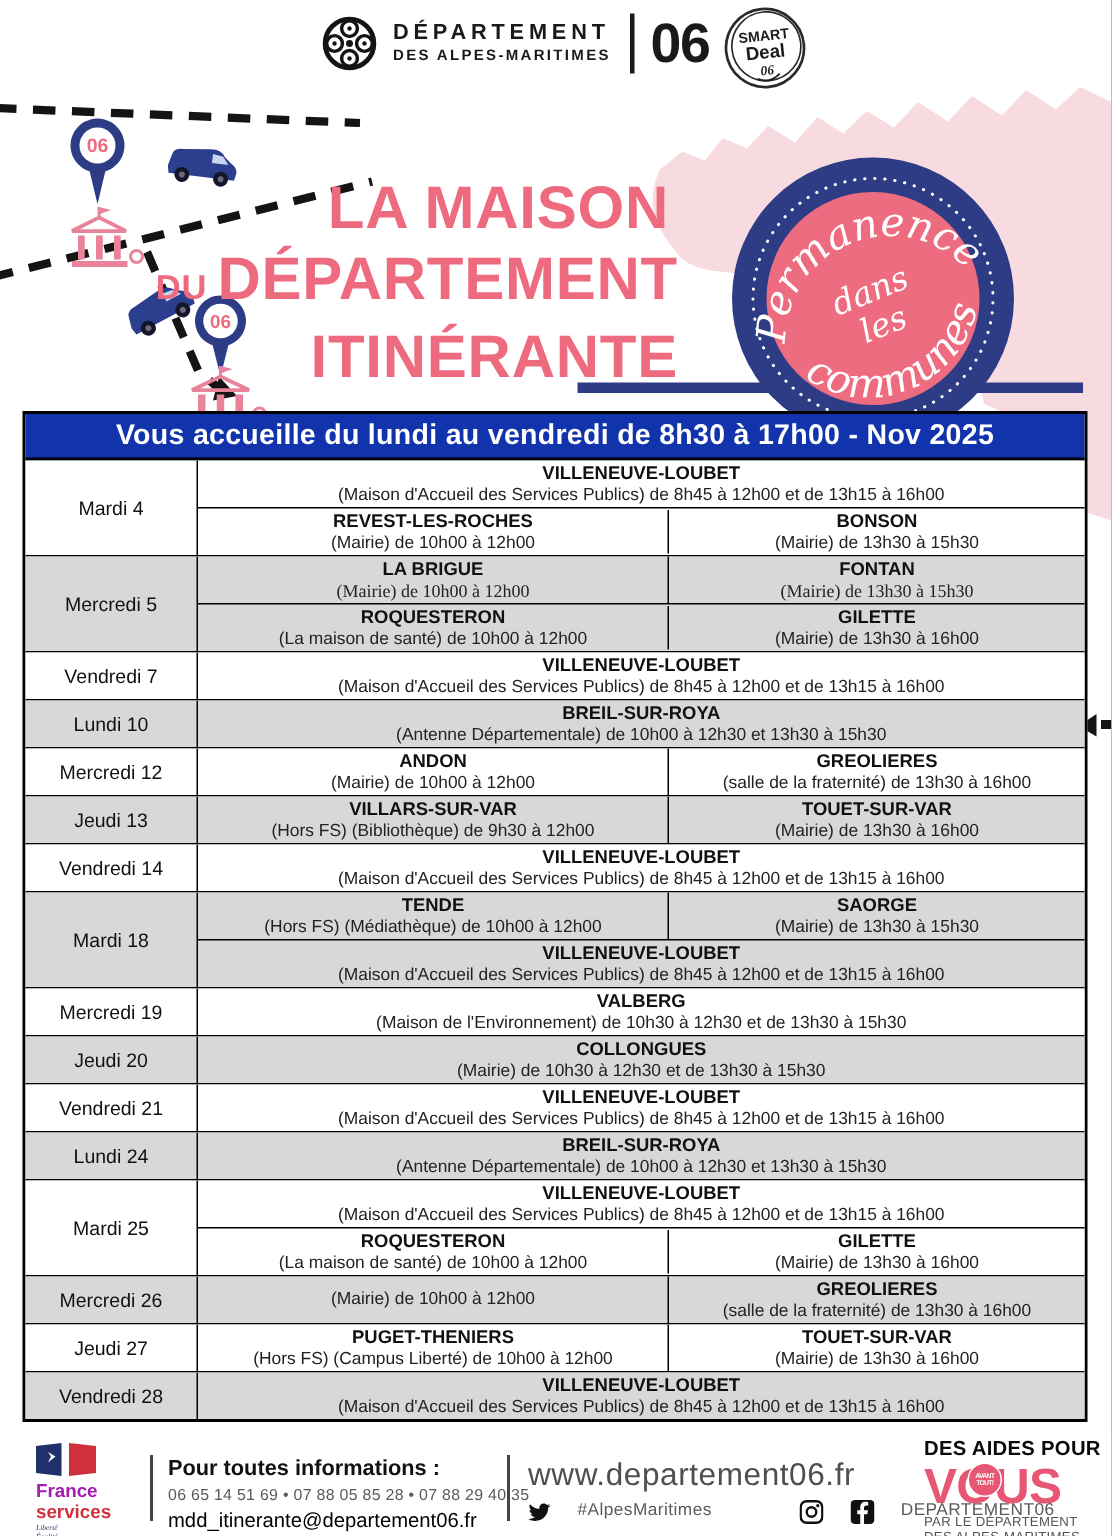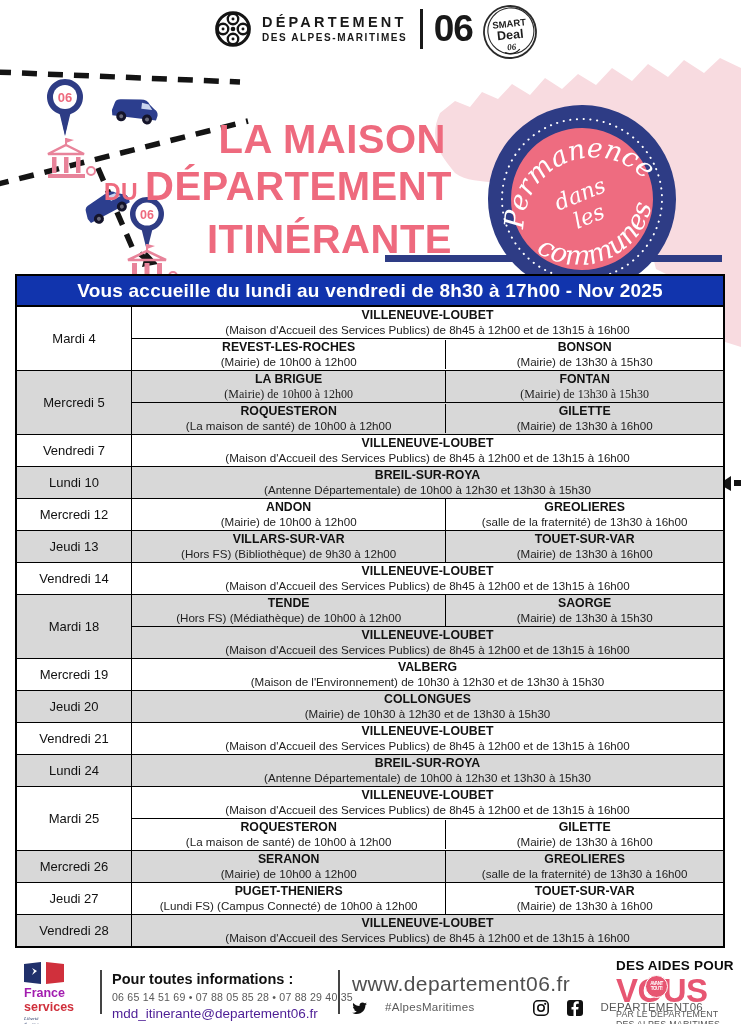--- a/index.html
+++ b/index.html
@@ -56,21 +56,21 @@
   .footer{position:absolute;left:0;top:958px;width:741px;height:66px;background:#fff;z-index:2;}
   .fs-block{position:absolute;left:24px;top:4px;line-height:1;}
   .fs-block .fr{color:#a21caf;font-weight:bold;font-size:12.5px;margin-top:0;}
   .fs-block .sv{color:#d0303c;font-weight:bold;font-size:12.5px;margin-top:1px;}
   .fs-block .motto{font-family:"Liberation Serif",serif;font-style:italic;font-size:5px;color:#30406e;
                    line-height:5.5px;margin-top:3px;}
   .vdiv{position:absolute;top:970px;width:1.5px;height:44px;background:#444;z-index:2;}
   .info-block{position:absolute;left:112px;top:14px;line-height:1;}
   .info-title{font-weight:bold;font-size:14.5px;color:#111;}
   .info-phones{font-size:10.6px;color:#5a5a5a;margin-top:5px;letter-spacing:.2px;}
-  .info-email{font-size:13.5px;color:#4c1d95;margin-top:5px;}
+  .info-email{font-size:13.5px;color:#000000;margin-top:5px;}
   .web-block{position:absolute;left:352px;top:15px;line-height:1;}
   .web-url{font-size:21px;color:#4f4f4f;letter-spacing:.4px;}
   .social-row{display:flex;align-items:center;margin-top:6px;gap:18px;}
   .social-txt{font-size:11.5px;color:#5a5a5a;letter-spacing:.3px;}
   .social-gap{width:22px;}
   .aides-block{position:absolute;left:616px;top:1px;width:125px;line-height:1;}
   .aides-l1{font-size:13.5px;font-weight:900;color:#0b0b0b;letter-spacing:.2px;}
   .vous{position:relative;font-size:33px;font-weight:900;color:#e75672;letter-spacing:-.5px;margin-top:1px;}
   .vous-badge{position:absolute;left:29px;top:1px;width:21px;height:21px;border-radius:50%;background:#e75672;
               border:1.5px solid #fff;color:#fff;font-size:4.6px;font-weight:bold;text-align:center;
@@ -404,37 +404,36 @@
                 <div class="detail">(Mairie) de 13h30 à 16h00</div>
               </div>
             </div>
           </div>
         </div>
         <div class="day-row shaded">
           <div class="day-cell">Mercredi 26</div>
           <div class="content-cell">
             <div class="subrow split">
               <div class="entry">
-                <div class="city">SERANON</div>
                 <div class="detail">(Mairie) de 10h00 à 12h00</div>
               </div>
               <div class="entry">
                 <div class="city">GREOLIERES</div>
                 <div class="detail">(salle de la fraternité) de 13h30 à 16h00</div>
               </div>
             </div>
           </div>
         </div>
         <div class="day-row">
           <div class="day-cell">Jeudi 27</div>
           <div class="content-cell">
             <div class="subrow split">
               <div class="entry">
                 <div class="city">PUGET-THENIERS</div>
-                <div class="detail">(Lundi FS) (Campus Connecté) de 10h00 à 12h00</div>
+                <div class="detail">(Hors FS) (Campus Liberté) de 10h00 à 12h00</div>
               </div>
               <div class="entry">
                 <div class="city">TOUET-SUR-VAR</div>
                 <div class="detail">(Mairie) de 13h30 à 16h00</div>
               </div>
             </div>
           </div>
         </div>
         <div class="day-row shaded">
           <div class="day-cell">Vendredi 28</div>

